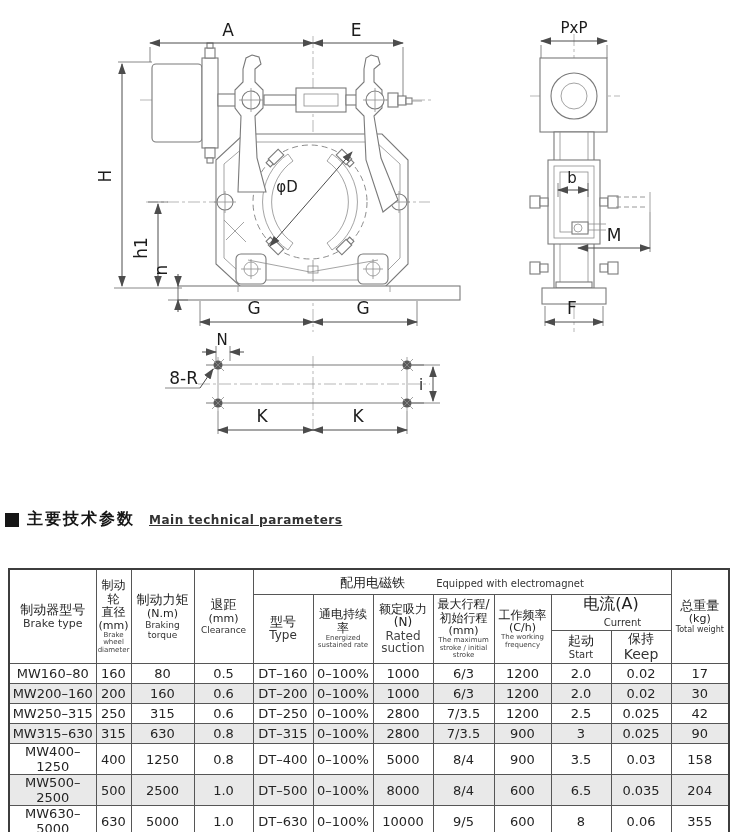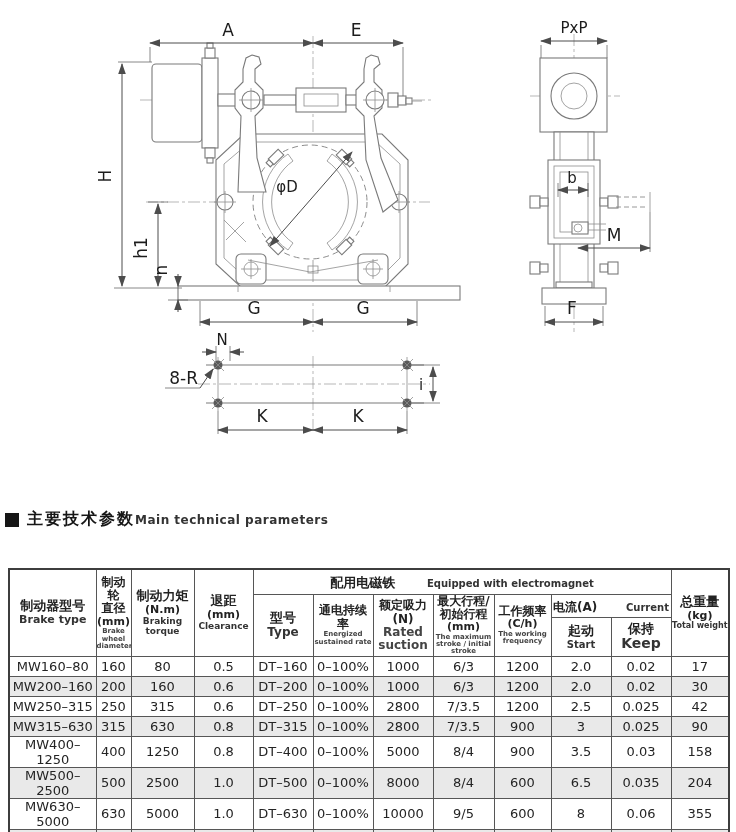--- a/index.html
+++ b/index.html
@@ -15,26 +15,26 @@
   .dim{stroke:#4c4c4c;stroke-width:1;fill:none;}
   .ext{stroke:#6b6b6b;stroke-width:0.8;fill:none;}
   .dash{stroke:#8d8d8d;stroke-width:0.9;fill:none;stroke-dasharray:5 3;}
   text.lab{fill:#1c1c1c;font-size:17px;font-family:"DejaVu Sans",sans-serif;}
   text.lab15{fill:#1c1c1c;font-size:15px;font-family:"DejaVu Sans",sans-serif;}
 
   
   #heading{position:absolute;left:5px;top:509px;display:flex;align-items:center;color:#161616;}
   #heading .sq{width:14px;height:14px;background:#161616;display:inline-block;}
   #heading .zh{font-size:16px;font-weight:bold;margin-left:8px;letter-spacing:2px;}
-  #heading .en{font-size:12px;font-weight:bold;letter-spacing:0.5px;}
+  #heading .en{font-size:12px;font-weight:bold;margin-left:14px;letter-spacing:0.5px;text-decoration:underline;}
 
   
   #spec-table{position:absolute;left:8px;top:568px;border-collapse:collapse;table-layout:fixed;width:720px;border:2px solid #3d3d3d;}
   #spec-table th,#spec-table td{border:1px solid #565656;text-align:center;vertical-align:middle;padding:0;overflow:hidden;}
-  #spec-table thead th{font-weight:bold;color:#222;background:#fff;line-height:1.12;}
+  #spec-table thead th{font-weight:normal;color:#222;background:#fff;line-height:1.12;}
   .zh{font-size:13px;display:block;}
   .zh12{font-size:12px;display:block;}
   .unit{font-size:11px;display:block;}
   .en{font-size:9px;display:block;color:#333;}
   .en7{font-size:7px;display:block;color:#444;line-height:1.05;}
   .inline-en{font-size:10px;color:#333;}
   #spec-table tbody td{font-size:13px;height:19px;color:#242424;}
   #spec-table tbody tr:nth-child(even){background:#e9e9e9;}
   tr.band{height:25px;} tr.hrow{height:20px;} tr.hrow2{height:33px;}
 </style>
@@ -362,21 +362,21 @@
           <span class="en7">The maximum</span>
           <span class="en7">stroke / initial stroke</span>
         </th>
         <th rowspan="2">
           <span class="zh12">工作频率</span>
           <span class="unit">(C/h)</span>
           <span class="en7">The working</span>
           <span class="en7">frequency</span>
         </th>
         <th colspan="2">
-          <span style="font-size:12px">电流(A)</span>
+          <span style="font-size:16px">电流(A)</span>
           <span class="inline-en" style="margin-left:23px">Current</span>
         </th>
       </tr>
       <tr class="hrow2">
         <th>
           <span class="zh">起动</span>
           <span class="en" style="font-size:10px">Start</span>
         </th>
         <th>
           <span class="zh">保持</span>

